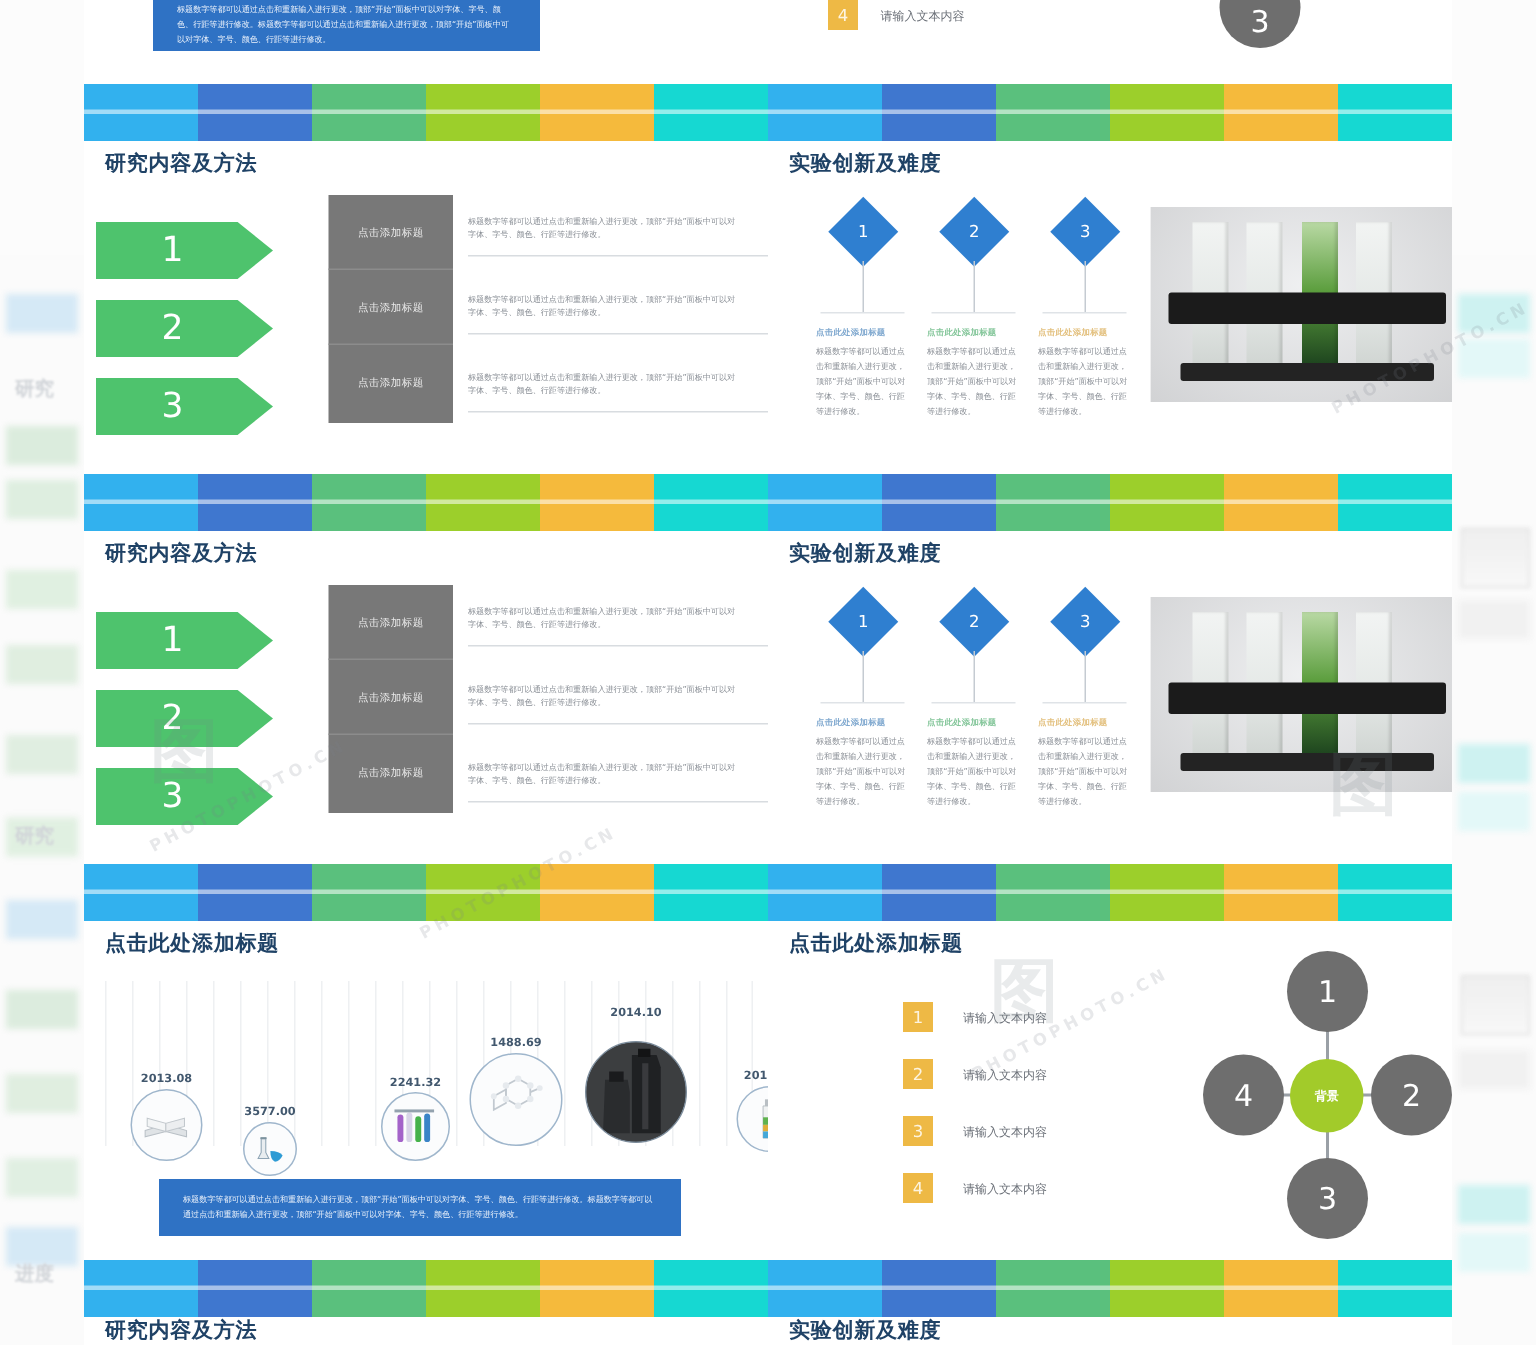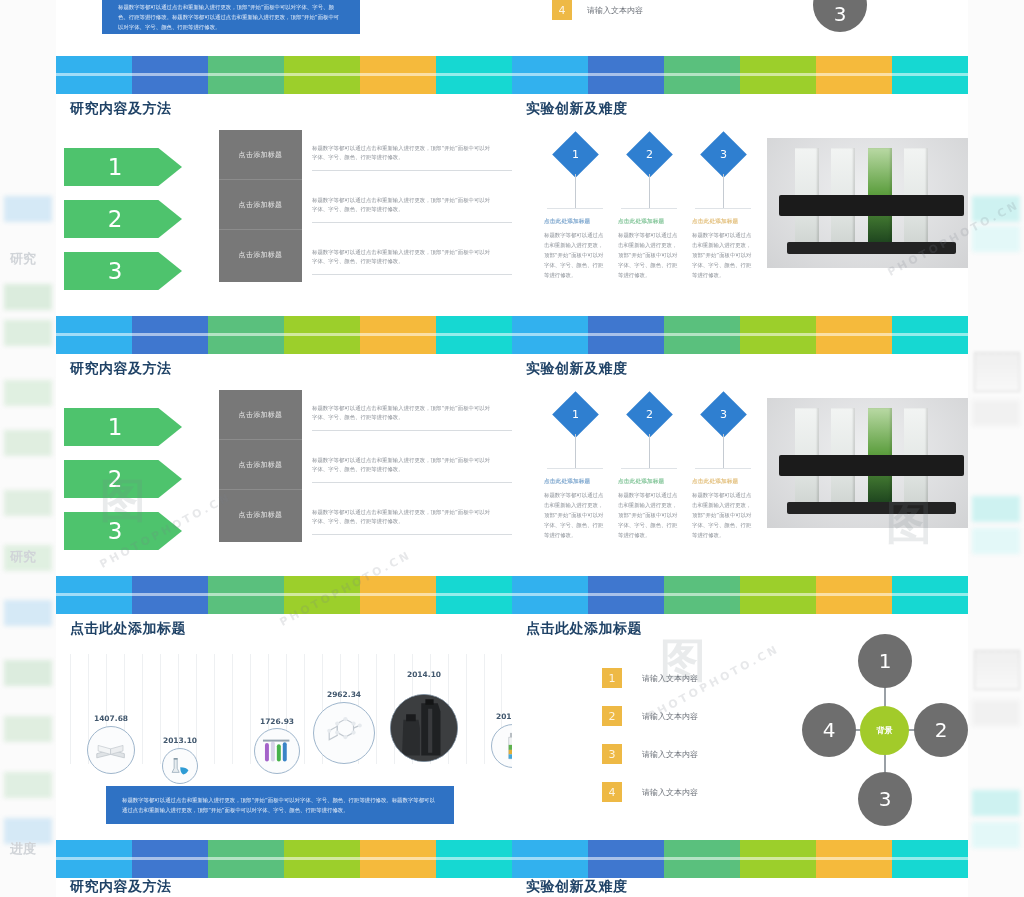--- a/index.html
+++ b/index.html
@@ -502,50 +502,50 @@
           <i style="left:306px"></i>
           <i style="left:324px"></i>
           <i style="left:342px"></i>
         <i style="left:360px"></i>
           <i style="left:378px"></i>
           <i style="left:396px"></i>
           <i style="left:414px"></i>
         <i style="left:431px"></i>
       </div>
 
-      <div class="tl-date" style="left:55px;top:100px;">1407.68</div>
+      <div class="tl-date" style="left:55px;top:100px;">2013.08</div>
       <div class="tl-circle" style="left:55px;top:112px;width:48px;height:48px;">
         <svg class="tl-ic" viewBox="0 0 48 48">
           <path d="M4 30 L24 24 L44 30 L44 36 L24 31 L4 36 Z" fill="#dfe3e6" stroke="#b9c0c6" stroke-width="1"></path>
           <path d="M6 18 L24 23 L24 31 L6 26 Z" fill="#f3f5f6" stroke="#c2c8cd" stroke-width="1"></path>
           <path d="M42 18 L24 23 L24 31 L42 26 Z" fill="#eceef0" stroke="#c2c8cd" stroke-width="1"></path>
         </svg>
       </div>
 
-      <div class="tl-date" style="left:124px;top:122px;">2013.10</div>
+      <div class="tl-date" style="left:124px;top:122px;">3577.00</div>
       <div class="tl-circle" style="left:124px;top:134px;width:36px;height:36px;">
         <svg class="tl-ic" viewBox="0 0 48 48">
           <path d="M12 10 L12 28 L8 36 L22 36 L18 28 L18 10 Z" fill="#e8edf0" stroke="#8fa5b5" stroke-width="1.4"></path>
           <path d="M24 26 Q36 26 40 32 Q36 40 30 40 Q24 38 24 26 Z" fill="#2e9bd4"></path>
           <rect x="11" y="8" width="8" height="2.6" fill="#7d939f"></rect>
         </svg>
       </div>
 
-      <div class="tl-date" style="left:221px;top:103px;">1726.93</div>
+      <div class="tl-date" style="left:221px;top:103px;">2241.32</div>
       <div class="tl-circle" style="left:221px;top:114px;width:46px;height:46px;">
         <svg class="tl-ic" viewBox="0 0 48 48">
           <rect x="6" y="12" width="6" height="28" rx="3" fill="#a463c9"></rect>
           <rect x="15" y="10" width="6" height="30" rx="3" fill="#d8d4e8"></rect>
           <rect x="24" y="14" width="6" height="26" rx="3" fill="#46b24a"></rect>
           <rect x="33" y="11" width="6" height="29" rx="3" fill="#3a84c7"></rect>
           <rect x="3" y="7" width="40" height="3" fill="#93a2ae"></rect>
         </svg>
       </div>
 
-      <div class="tl-date" style="left:288px;top:685px;top:76px;">2962.34</div>
+      <div class="tl-date" style="left:288px;top:685px;top:76px;">1488.69</div>
       <div class="tl-circle" style="left:288px;top:88px;width:62px;height:62px;">
         <svg class="tl-ic" viewBox="0 0 48 48">
           <g fill="none" stroke="#c2c9d0" stroke-width="1.3">
             <polygon points="17,14 26,9 35,14 35,24 26,29 17,24"></polygon>
             <polygon points="8,22 17,17 17,27 8,32"></polygon>
             <line x1="35" y1="19" x2="42" y2="16"></line>
           </g>
           <g fill="#e6eaee">
             <circle cx="17" cy="14" r="2.4"></circle>
               <circle cx="26" cy="9" r="2.4"></circle>

